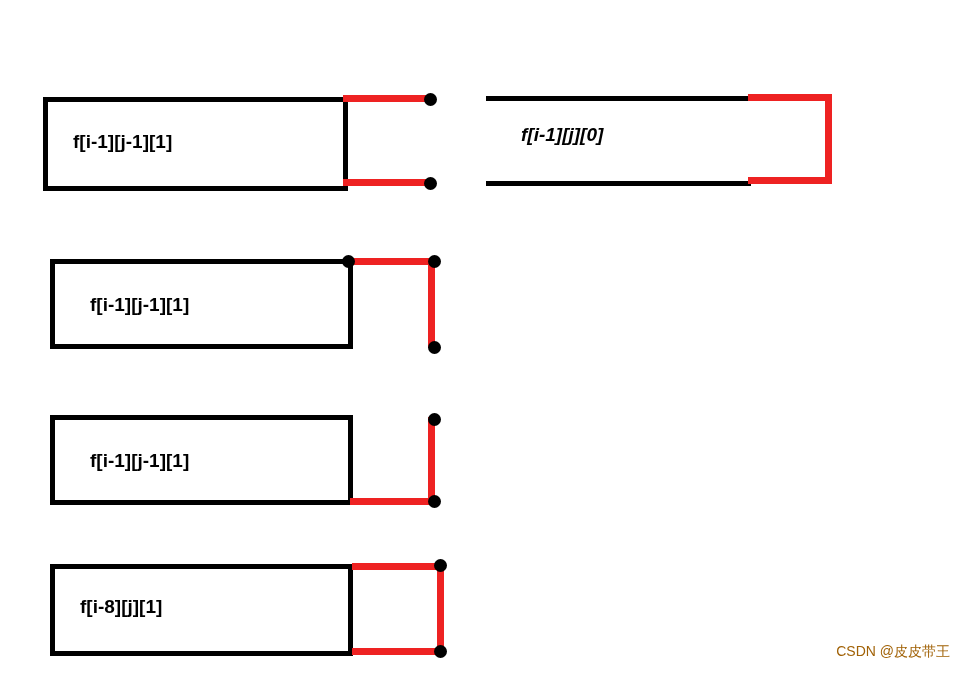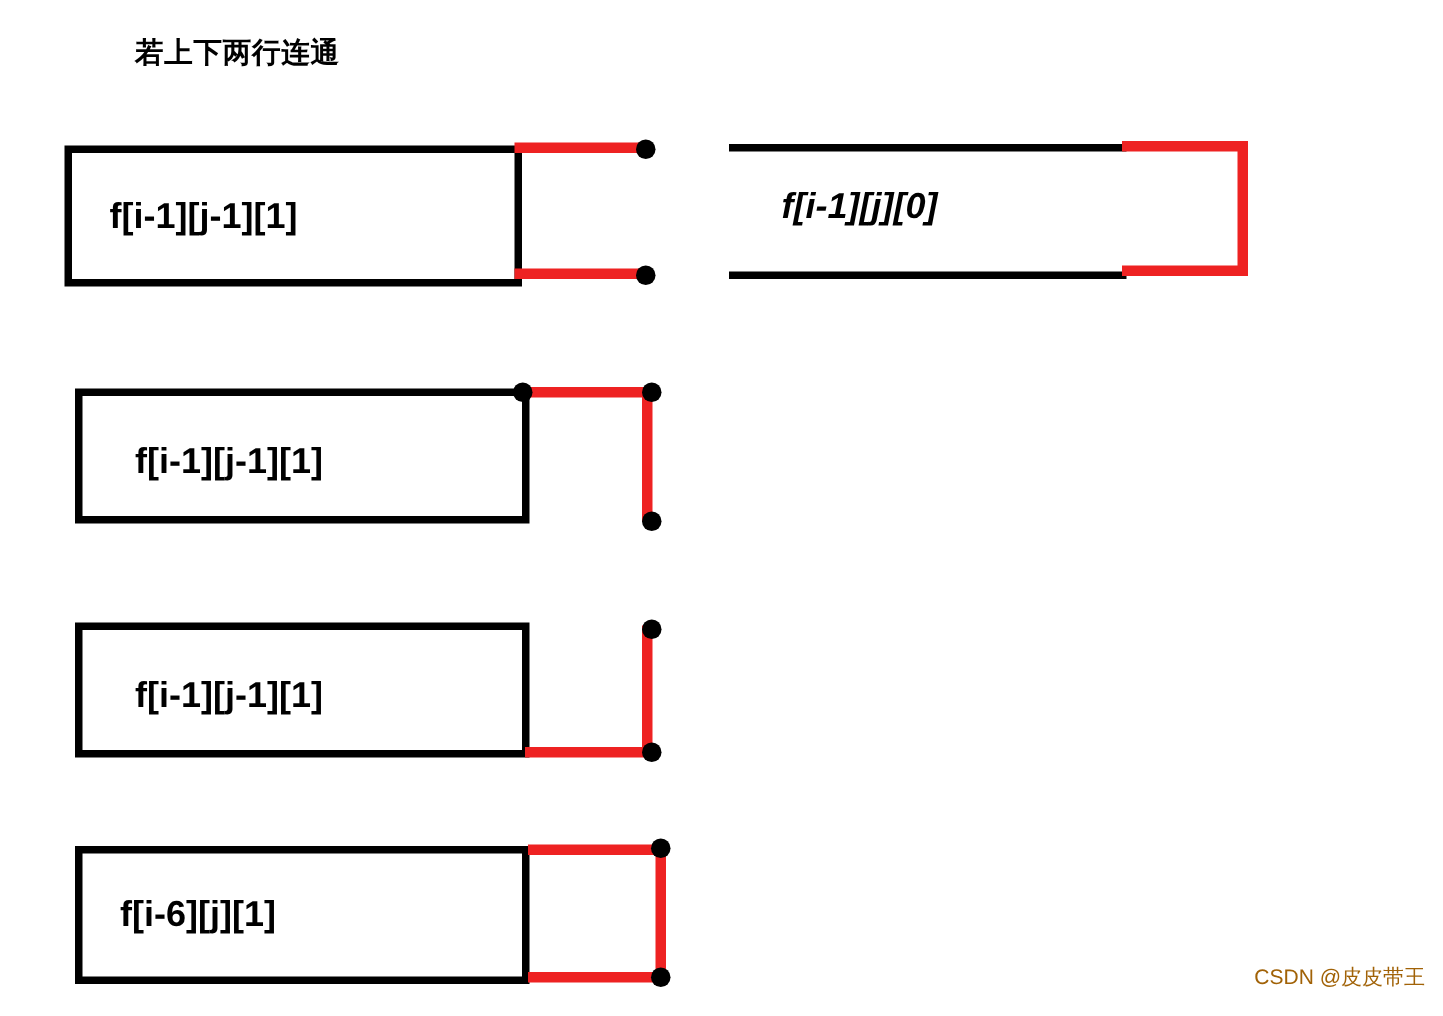--- a/index.html
+++ b/index.html
@@ -44,21 +44,21 @@
   }
   .box-hopen {
     position: absolute;
     box-sizing: border-box;
     border-top: 5px solid #000000;
     border-bottom: 5px solid #000000;
     background: transparent;
   }
   .box-label {
     position: absolute;
-    font-size: 24px;
+    font-size: 19px;
     font-weight: bold;
     color: #000000;
     white-space: nowrap;
   }
   .rline-h {
     position: absolute;
     background: #ee2222;
     height: 7px;
   }
   .rline-v {
@@ -80,21 +80,20 @@
     font-size: 14px;
     color: #a16207;
     white-space: nowrap;
   }
 </style>
 </head>
 <body>
 
 <div id="canvas">
 
-  <div class="title-text">若上下两行连通</div>
 
 
   <div class="box" style="left:43px; top:97px; width:305px; height:94px;"></div>
   <div class="box-label" style="left:73px; top:131px;">f[i-1][j-1][1]</div>
 
   <div class="rline-h" style="left:343px; top:95px; width:90px;"></div>
   <div class="rline-h" style="left:343px; top:179px; width:90px;"></div>
   <div class="dot" style="left:424px; top:93px;"></div>
   <div class="dot" style="left:424px; top:177px;"></div>
 
@@ -116,21 +115,21 @@
 
   <div class="box" style="left:50px; top:415px; width:303px; height:90px;"></div>
   <div class="box-label" style="left:90px; top:450px;">f[i-1][j-1][1]</div>
 
   <div class="rline-h" style="left:350px; top:498px; width:85px;"></div>
   <div class="rline-v" style="left:428px; top:417px; height:84px;"></div>
   <div class="dot" style="left:428px; top:413px;"></div>
   <div class="dot" style="left:428px; top:495px;"></div>
 
   <div class="box" style="left:50px; top:564px; width:303px; height:92px;"></div>
-  <div class="box-label" style="left:80px; top:596px;">f[i-6][j][1]</div>
+  <div class="box-label" style="left:80px; top:596px;">f[i-8][j][1]</div>
 
   <div class="rline-h" style="left:352px; top:563px; width:92px;"></div>
   <div class="rline-h" style="left:352px; top:648px; width:92px;"></div>
   <div class="rline-v" style="left:437px; top:563px; height:92px;"></div>
   <div class="dot" style="left:434px; top:559px;"></div>
   <div class="dot" style="left:434px; top:645px;"></div>
 
   <div class="watermark">CSDN @皮皮带王</div>
 
 </div>

